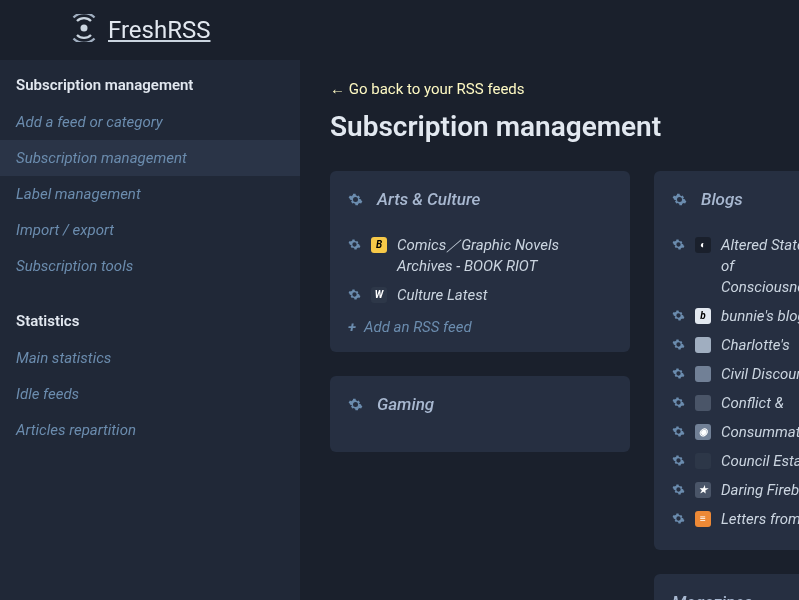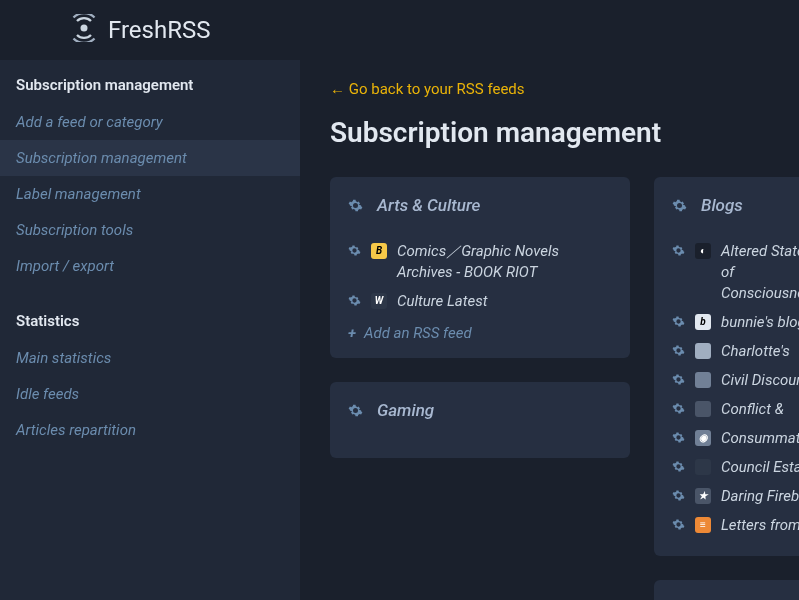--- a/index.html
+++ b/index.html
@@ -10,20 +10,21 @@
   font-size: 15px;
   width: 799px;
   height: 600px;
   overflow: hidden;
 }
 .header {
   display: flex;
   align-items: center;
   padding: 14px 36px 14px 70px;
   gap: 10px;
+  text-decoration: underline;
 }
 .logo-icon {
   width: 28px;
   height: 28px;
 }
 .logo-text {
   font-size: 24px;
   color: #e2e8f0;
   font-weight: 400;
 }
@@ -51,24 +52,24 @@
 .sidebar-item.active {
   background: #2a3447;
 }
 .sidebar-spacer { height: 18px; }
 .main {
   flex: 1;
   padding: 20px 0 20px 30px;
   overflow: hidden;
 }
 .back-link {
-  color: #eab308;
+  color: #fef9c3;
   font-size: 15px;
   cursor: pointer;
-  margin-bottom: 18px;
+  margin-bottom: 12px;
   display: block;
 }
 .page-title {
   color: #e2e8f0;
   font-size: 28px;
   font-weight: 600;
   margin-bottom: 28px;
 }
 .categories {
   display: flex;
@@ -157,22 +158,22 @@
   </span>
   <span class="logo-text">FreshRSS</span>
 </div>
 
 <div class="content">
   <div class="sidebar" id="sidebar">
       <div class="sidebar-section-title">Subscription management</div>
       <div class="sidebar-item">Add a feed or category</div>
       <div class="sidebar-item active">Subscription management</div>
       <div class="sidebar-item">Label management</div>
+      <div class="sidebar-item">Import / export</div>
       <div class="sidebar-item">Subscription tools</div>
-      <div class="sidebar-item">Import / export</div>
       <div class="sidebar-spacer"></div>
       <div class="sidebar-section-title">Statistics</div>
       <div class="sidebar-item">Main statistics</div>
       <div class="sidebar-item">Idle feeds</div>
       <div class="sidebar-item">Articles repartition</div>
     </div>
   <div class="main">
     <a class="back-link">← Go back to your RSS feeds</a>
     <h1 class="page-title">Subscription management</h1>
     <div class="categories" id="categories">

